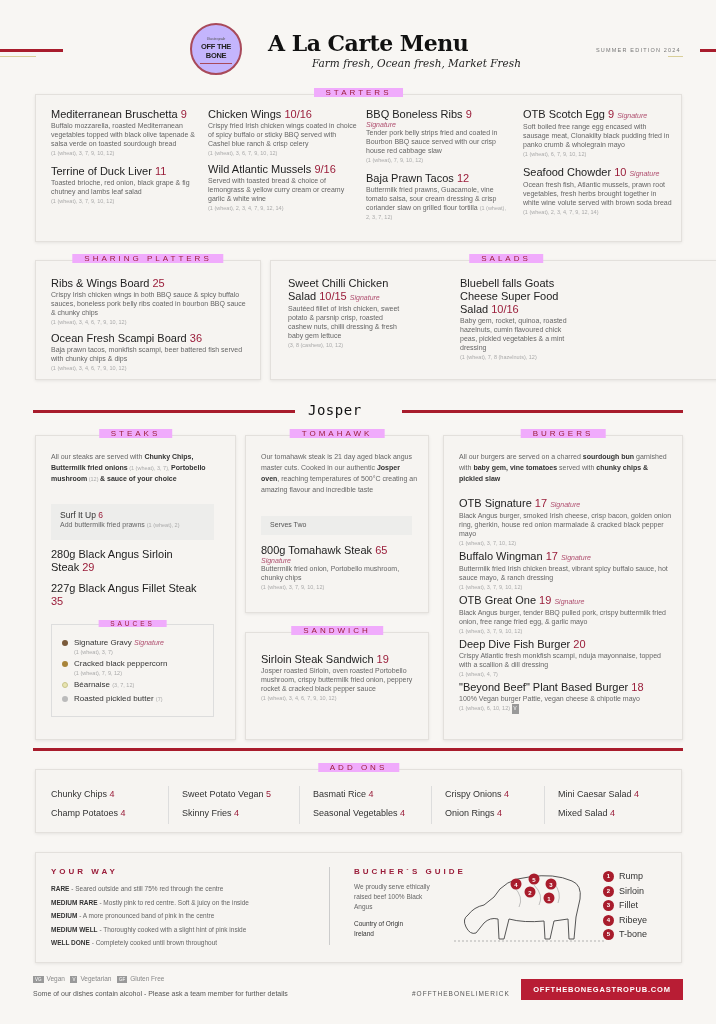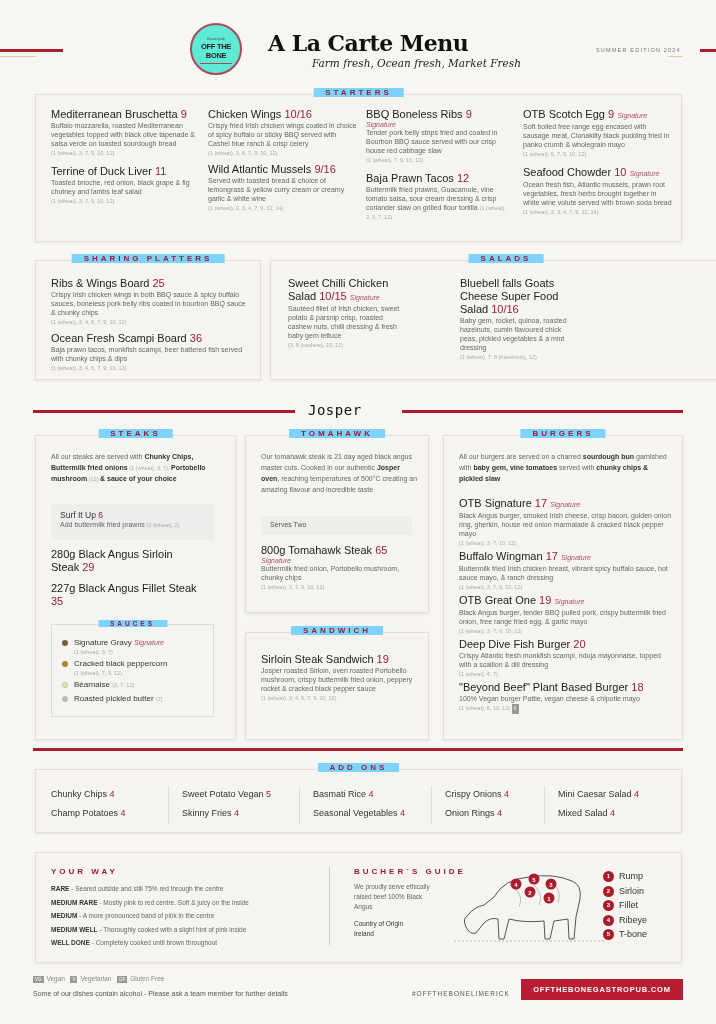--- a/index.html
+++ b/index.html
@@ -5,22 +5,22 @@
   * { box-sizing: border-box; margin: 0; padding: 0; }
   html, body { width: 716px; height: 1024px; background: #f8f6f3; overflow: hidden; }
   body { font-family: "Liberation Sans", sans-serif; color: #2a2a2a; position: relative; }
   .abs { position: absolute; }
   .box {
     position: absolute; background: #f6f4f1; border: 1px solid #e3e0dc;
     box-shadow: 0 1px 3px rgba(0,0,0,0.08);
   }
   .box-title {
     position: absolute; top: -7px; left: 50%; transform: translateX(-50%);
-    background: #7dd3fc; padding: 0 12px; font-size: 8px; letter-spacing: 3px;
-    font-weight: bold; color: #9a1d3a; white-space: nowrap;
+    background: #f0abfc; padding: 0 12px; font-size: 8px; letter-spacing: 3px;
+    font-weight: normal; color: #9a1d3a; white-space: nowrap;
   }
   .item-name { font-size: 11px; color: #222; line-height: 13px; }
   .item-price { color: #9a1d3a; }
   .sig { font-style: italic; font-size: 7px; color: #b05070; }
   .desc { font-size: 7px; color: #666; line-height: 9px; }
   .allergen { font-size: 5.5px; color: #aaa; line-height: 8px; margin-top: 1px; }
   .item { margin-bottom: 6px; }
   .bold { font-weight: bold; color: #333; }
   .redbar { position: absolute; height: 3px; background: #a81c2c; }
   .thin-yellow { position: absolute; height: 1px; background: #d9cf99; }
@@ -30,21 +30,21 @@
   .num-badge { display: inline-block; width: 11px; height: 11px; border-radius: 50%; background: #a81c2c; color: #fff; font-size: 6px; font-weight: bold; text-align: center; line-height: 11px; margin-right: 5px; vertical-align: middle; }
   .diet-badge { display: inline-block; background: #999; color: #fff; font-size: 4.5px; padding: 1px 2px; margin-right: 3px; vertical-align: middle; }
 </style>
 </head>
 <body>
 
 <div class="redbar" style="left:0;top:49px;width:63px;"></div>
 <div class="thin-yellow" style="left:0;top:56px;width:36px;"></div>
 <div class="redbar" style="right:0;top:49px;width:16px;"></div>
 
-<div class="abs" style="left:190px;top:23px;width:52px;height:52px;border-radius:50%;border:2px solid #a84a5a;text-align:center;background:#5eead4;">
+<div class="abs" style="left:190px;top:23px;width:52px;height:52px;border-radius:50%;border:2px solid #a84a5a;text-align:center;background:#c4b5fd;">
   <div style="font-size:4px;font-style:italic;margin-top:11px;color:#555;">Gastropub</div>
   <div style="font-size:7.5px;font-weight:bold;color:#222;letter-spacing:-0.3px;margin-top:1px;">OFF THE BONE</div>
   <div style="height:1px;background:#a84a5a;margin:3px 8px 0;"></div>
 </div>
 
 <div class="abs" style="left:268px;top:30px;font-family:'DejaVu Serif',serif;font-weight:bold;font-size:22px;color:#111;letter-spacing:-0.5px;">A La Carte Menu</div>
 <div class="abs" style="left:312px;top:57px;font-family:'DejaVu Serif',serif;font-style:italic;font-size:10.5px;color:#222;">Farm fresh, Ocean fresh, Market Fresh</div>
 <div class="abs" style="left:596px;top:47px;font-size:5.5px;letter-spacing:1.2px;color:#777;">SUMMER EDITION 2024</div>
 <div class="thin-yellow" style="left:668px;top:56px;width:15px;"></div>
 

